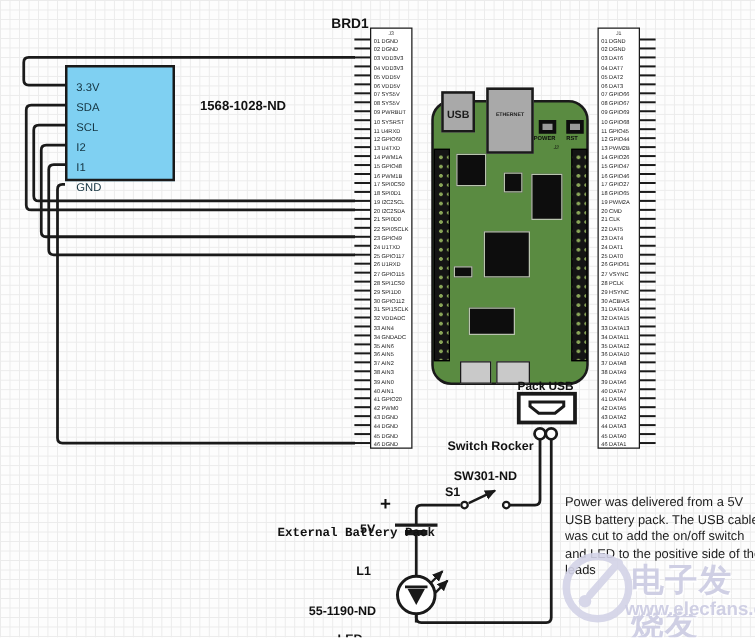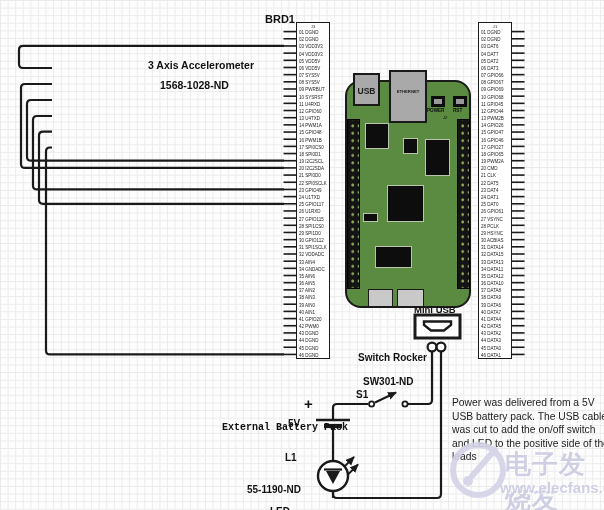--- a/index.html
+++ b/index.html
@@ -178,21 +178,28 @@
 
     <g>
       <circle cx="333" cy="476" r="15" fill="#fff" stroke="#1a1a1a" stroke-width="2.4"></circle>
       <path d="M324,469.5 L342,469.5" stroke="#1a1a1a" stroke-width="2.2"></path>
       <polygon points="326,471 340,471 333,484" fill="#1a1a1a"></polygon>
       <path d="M344,467 L354,457" stroke="#1a1a1a" stroke-width="1.8" marker-end="url(#arrow)"></path>
       <path d="M348,474.5 L358,464.5" stroke="#1a1a1a" stroke-width="1.8" marker-end="url(#arrow)"></path>
     </g>
   </svg>
 
-  <div class="tag" style="left:148px;top:59px;font-size:10.5px;">3 Axis Accelerometer</div>
+  <div class="accel">
+      <div class="accel-pin" style="top: 10px;">3.3V</div>
+      <div class="accel-pin" style="top: 25.9px;">SDA</div>
+      <div class="accel-pin" style="top: 41.8px;">SCL</div>
+      <div class="accel-pin" style="top: 57.7px;">I2</div>
+      <div class="accel-pin" style="top: 73.6px;">I1</div>
+      <div class="accel-pin" style="top: 89.5px;">GND</div>
+    </div>
   <div class="tag" style="left:160px;top:79px;font-size:10.5px;">1568-1028-ND</div>
 
   <div class="tag" style="left:265px;top:13px;font-size:11px;">BRD1</div>
 
   <div class="hdr" style="left:296px;top:22px;">
     <div class="hdr-title">J3</div>
     <div>
         <div class="pin-row" style="top: 6px;">01 DGND</div>
         <div class="pin-row" style="top: 13.174px;">02 DGND</div>
         <div class="pin-row" style="top: 20.348px;">03 VDD3V3</div>
@@ -309,21 +316,21 @@
   <div class="pin-strip" style="left:456.5px;top:119px;"></div>
   <div class="chip" style="left:365px;top:123px;width:24px;height:26px;"></div>
   <div class="chip" style="left:403px;top:138px;width:15px;height:16px;"></div>
   <div class="chip" style="left:425px;top:139px;width:25px;height:37px;"></div>
   <div class="chip" style="left:387px;top:185px;width:37px;height:37px;"></div>
   <div class="chip" style="left:363px;top:213px;width:15px;height:9px;"></div>
   <div class="chip" style="left:375px;top:246px;width:37px;height:22px;"></div>
   <div class="pad" style="left:368px;top:289px;width:25px;height:18px;"></div>
   <div class="pad" style="left:397px;top:289px;width:27px;height:18px;"></div>
 
-  <div class="tag" style="left:414px;top:304px;font-size:9.5px;">Mini USB</div>
+  <div class="tag" style="left:414px;top:304px;font-size:9.5px;">Pack USB</div>
   <div class="tag" style="left:358px;top:352px;font-size:10px;">Switch Rocker</div>
   <div class="tag" style="left:363px;top:376px;font-size:10px;">SW301-ND</div>
   <div class="tag" style="left:356px;top:389px;font-size:10px;">S1</div>
   <div class="tag" style="left:222px;top:422px;font-size:10px;font-family:Liberation Mono, monospace;">External Battery Pack</div>
   <div class="tag" style="left:288px;top:418px;font-size:10px;">5V</div>
   <div class="tag" style="left:304px;top:395px;font-size:15px;">+</div>
   <div class="tag" style="left:285px;top:452px;font-size:10px;">L1</div>
   <div class="tag" style="left:270px;top:469px;font-size:10px;margin-top:37px;">LED</div>
   <div class="tag" style="left:247px;top:484px;font-size:10px;">55-1190-ND</div>
 

